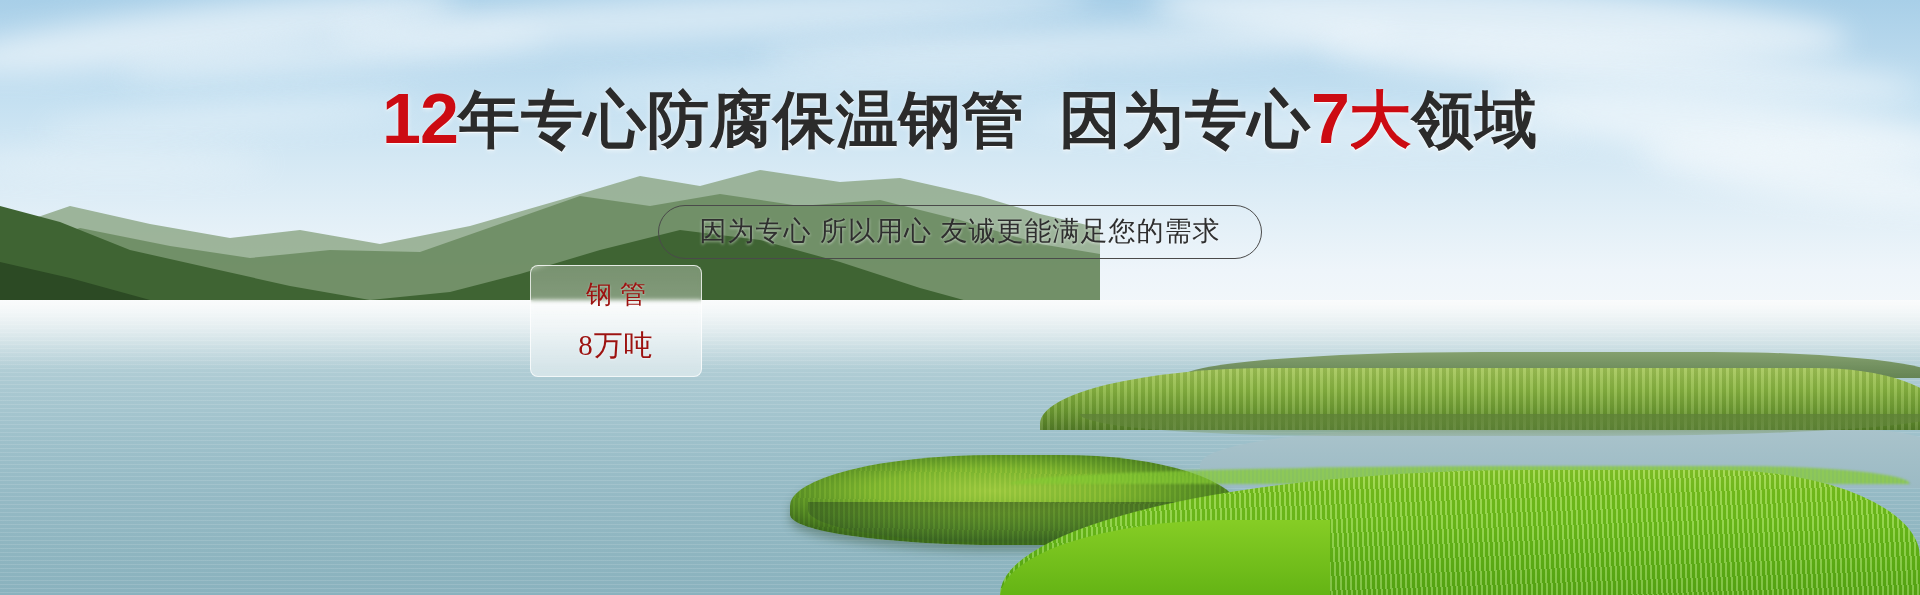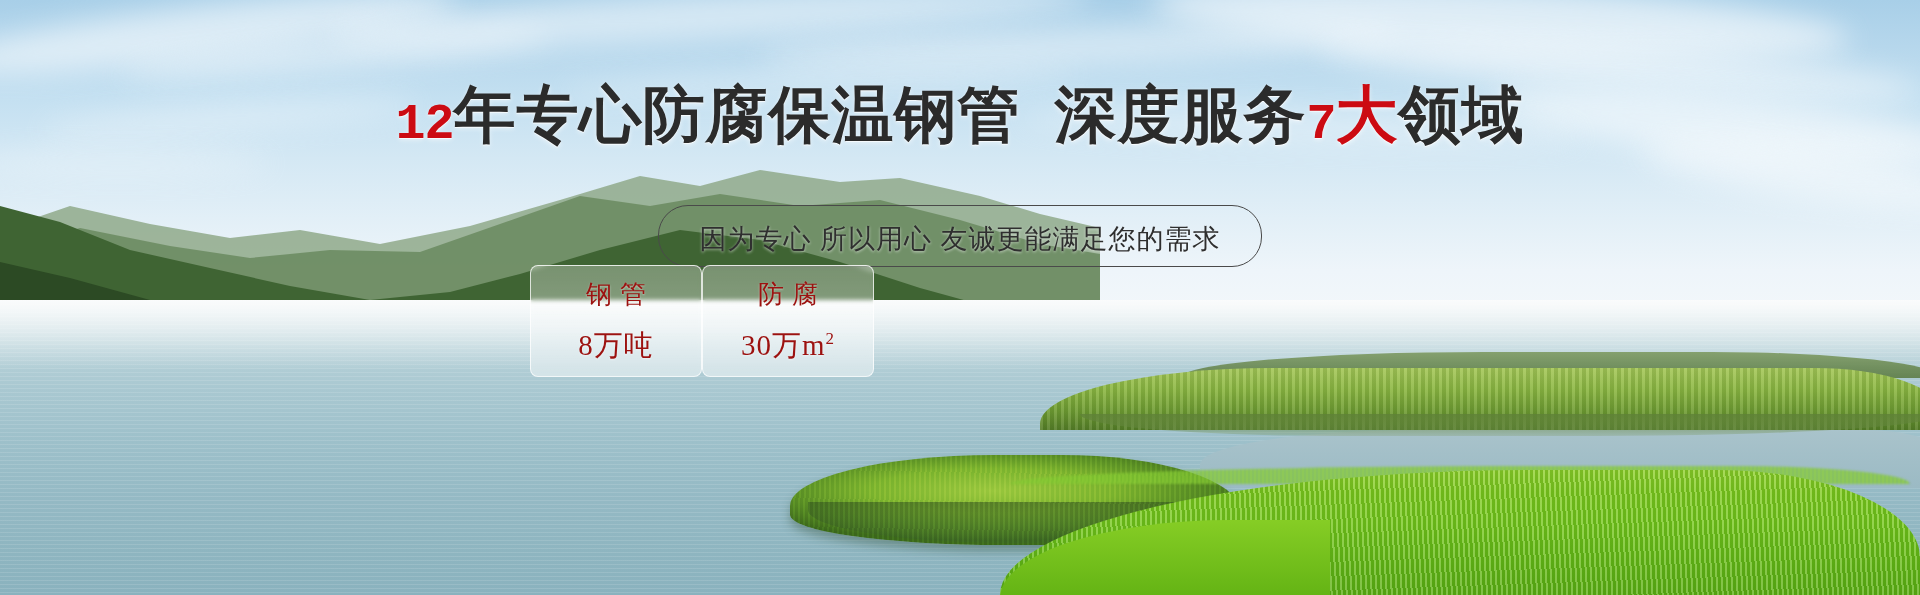--- a/index.html
+++ b/index.html
@@ -176,47 +176,47 @@
     font-weight:bold;
     font-size:62px;
     line-height:1;
     letter-spacing:1px;
     color:#2b2b2b;
     white-space:nowrap;
     text-shadow:0 2px 5px rgba(255,255,255,.55), 0 1px 0 rgba(255,255,255,.7);
   }
   .headline .num{
     color:#cc0b12;
-    font-size:50px;
+    font-size:70px;
     letter-spacing:-1px;
     vertical-align:-2px;
-    font-family:Liberation Mono, monospace;
   }
   .headline .red{color:#cc0b12;}
   .headline .gap{display:inline-block;width:34px;}
 
   .subtitle-wrap{
     position:absolute;left:0;top:205px;width:1920px;text-align:center;
   }
   .subtitle{
     display:inline-block;
-    padding:17px 40px 11px;
+    padding:9px 40px 11px;
     border:1.5px solid #4a4a4a;
     border-radius:30px;
     font-size:27px;
     line-height:1.2;
     letter-spacing:1px;
     color:#2f2f2f;
     white-space:nowrap;
     text-shadow:0 1px 3px rgba(255,255,255,.6);
   }
 
   .cards{
     position:absolute;left:530px;top:265px;
     display:flex;
+    gap:6px;
   }
   .card{
     width:170px;height:110px;
     background:linear-gradient(to bottom,rgba(255,255,255,.30),rgba(255,255,255,.46));
     border:1px solid rgba(255,255,255,.75);
     border-radius:8px;
     display:flex;flex-direction:column;
     align-items:center;justify-content:center;
     backdrop-filter:blur(2px);
   }
@@ -303,35 +303,31 @@
     <div class="island-tex"></div>
 
     <div class="grass-edge"></div>
     <div class="grass"></div>
     <div class="grass-left"></div>
   </div>
 
   <div class="content">
 
     <div class="headline">
-      <span class="num">12</span><span>年</span><span>专心防腐保温钢管</span><span class="gap"></span><span>深度服务</span><span class="num red">7</span><span class="red">大</span><span>领域</span>
+      <span class="num">12</span><span>年</span><span>专心防腐保温钢管</span><span class="gap"></span><span>因为专心</span><span class="num red">7</span><span class="red">大</span><span>领域</span>
     </div>
 
     <div class="subtitle-wrap">
       <div class="subtitle">因为专心 所以用心  友诚更能满足您的需求</div>
     </div>
 
     <div class="cards">
 
       <div class="card">
         <div class="card-title">钢管</div>
         <div class="card-value"><span>8万吨</span></div>
       </div>
 
-      <div class="card">
-        <div class="card-title">防腐</div>
-        <div class="card-value"><span>30万m</span><sup>2</sup></div>
-      </div>
 
 
     </div>
   </div>
 </div>
 
 </body></html>

